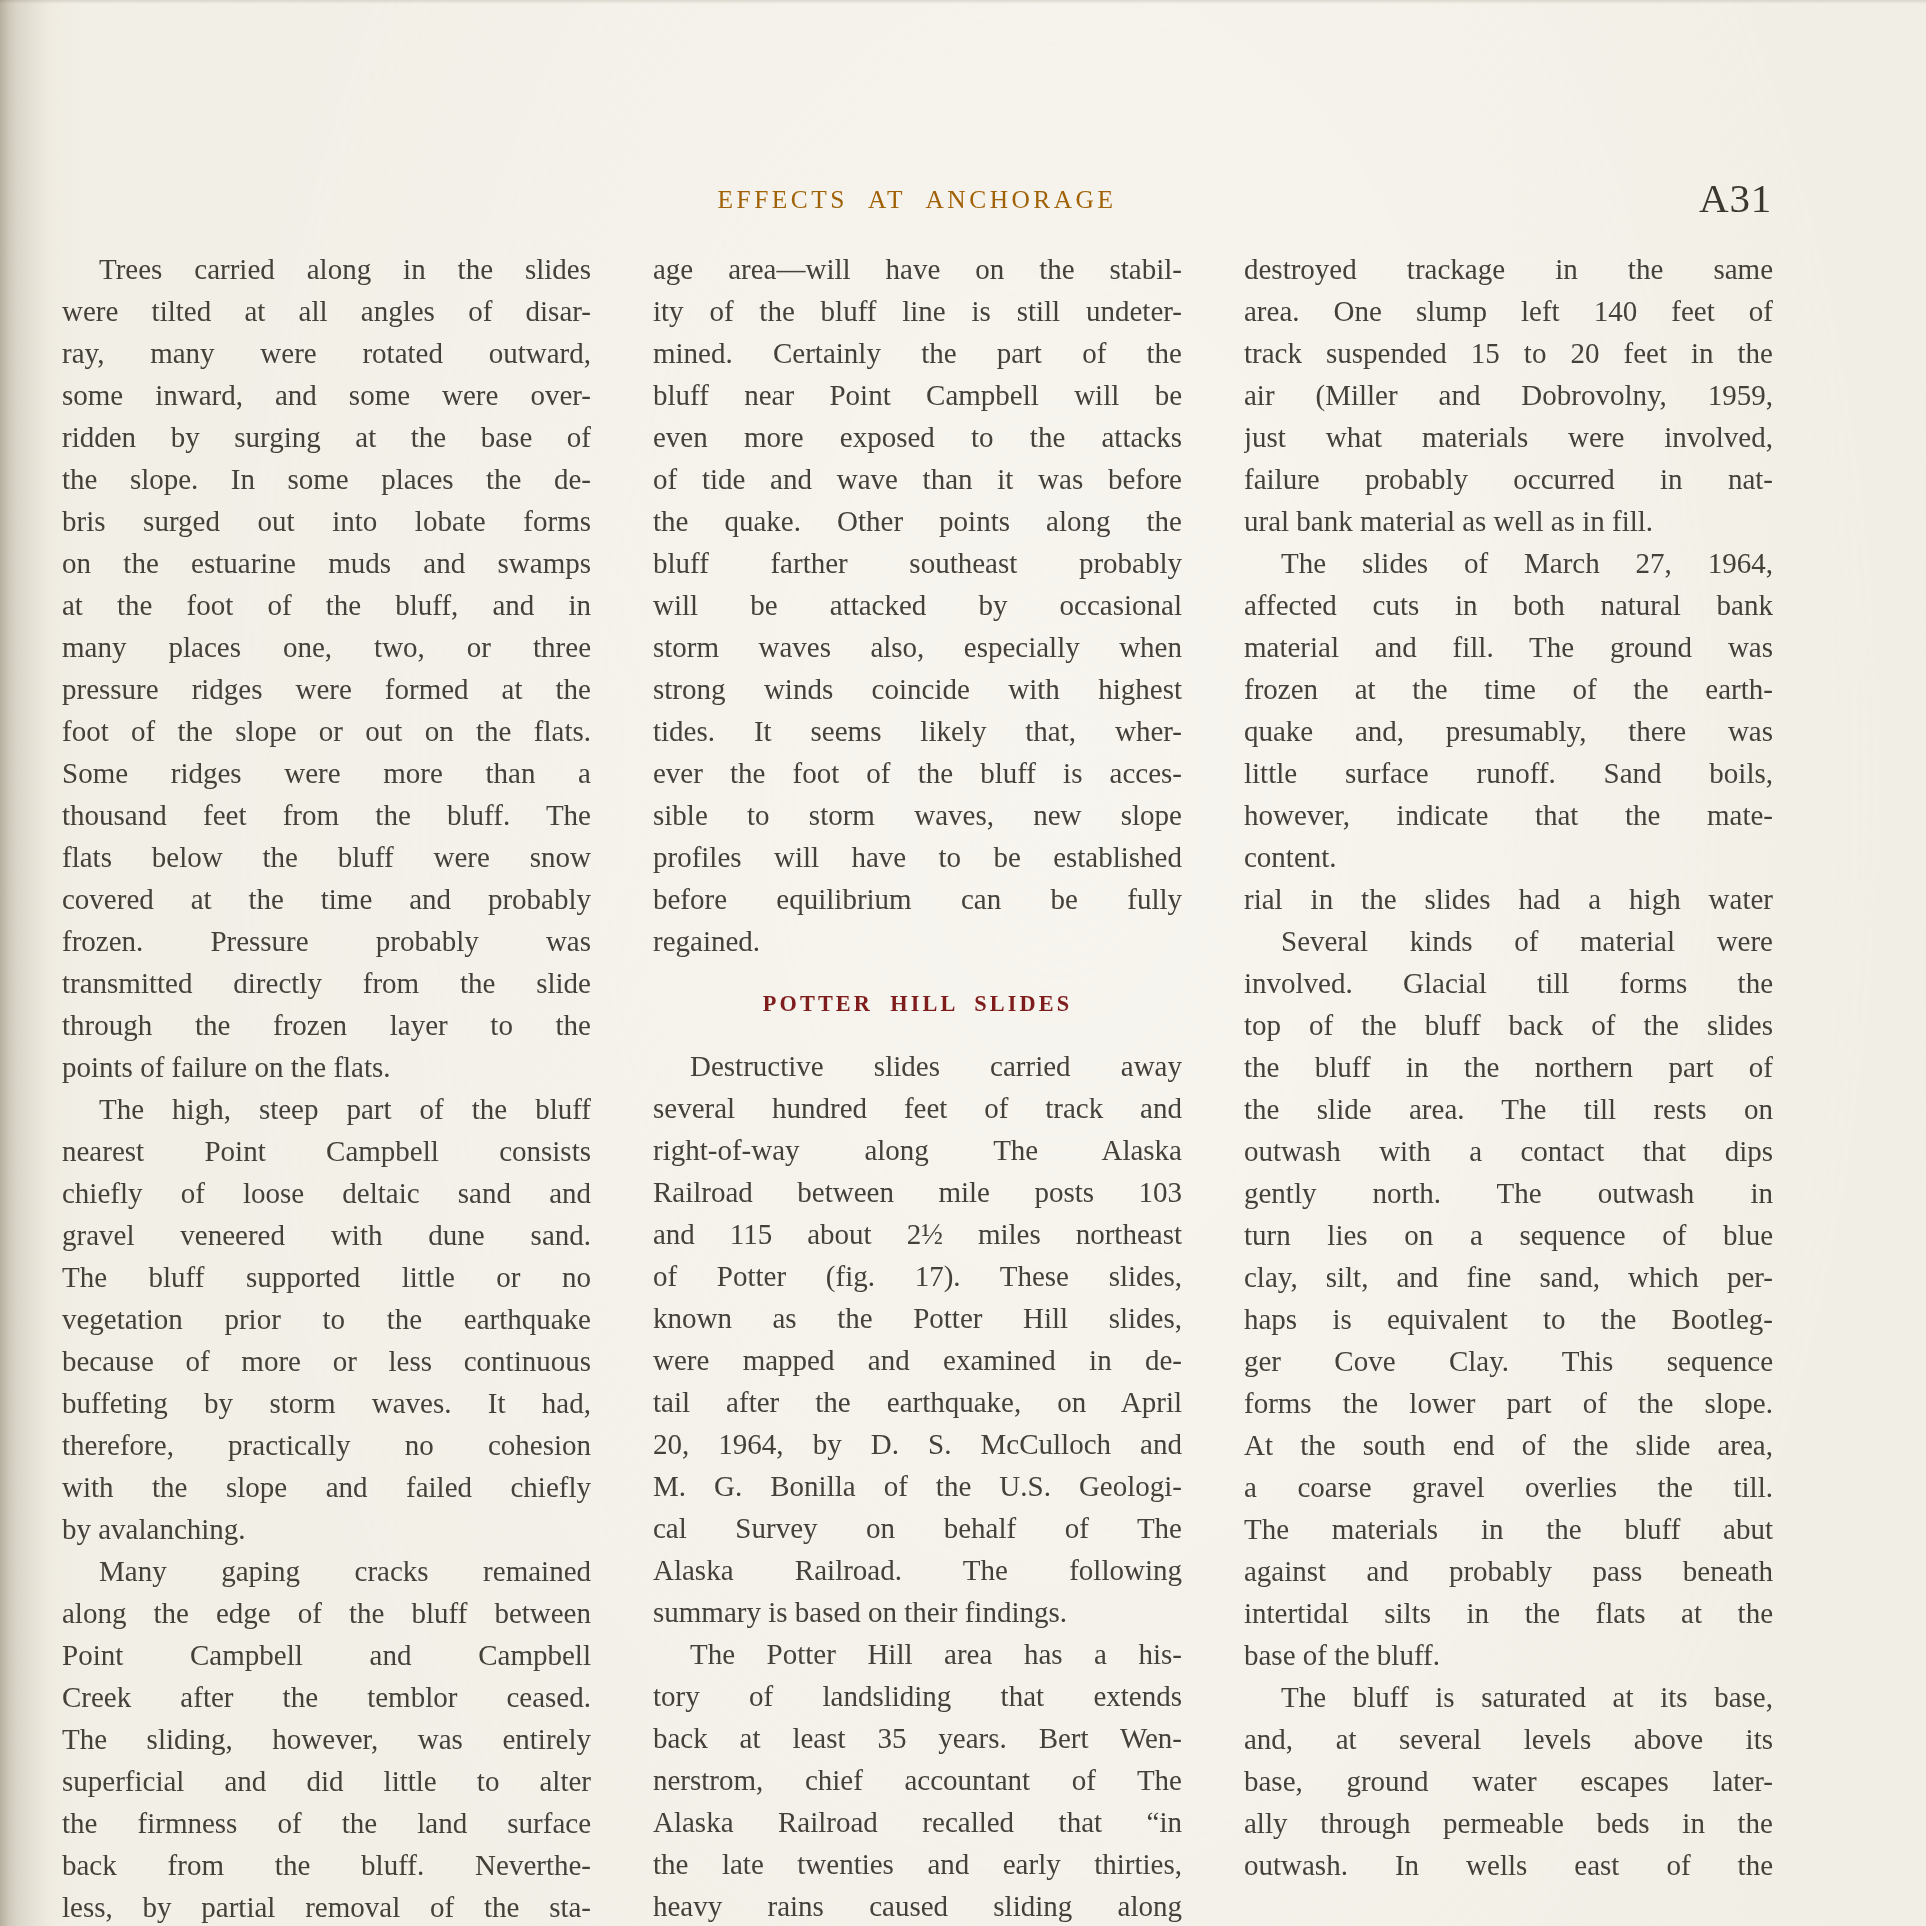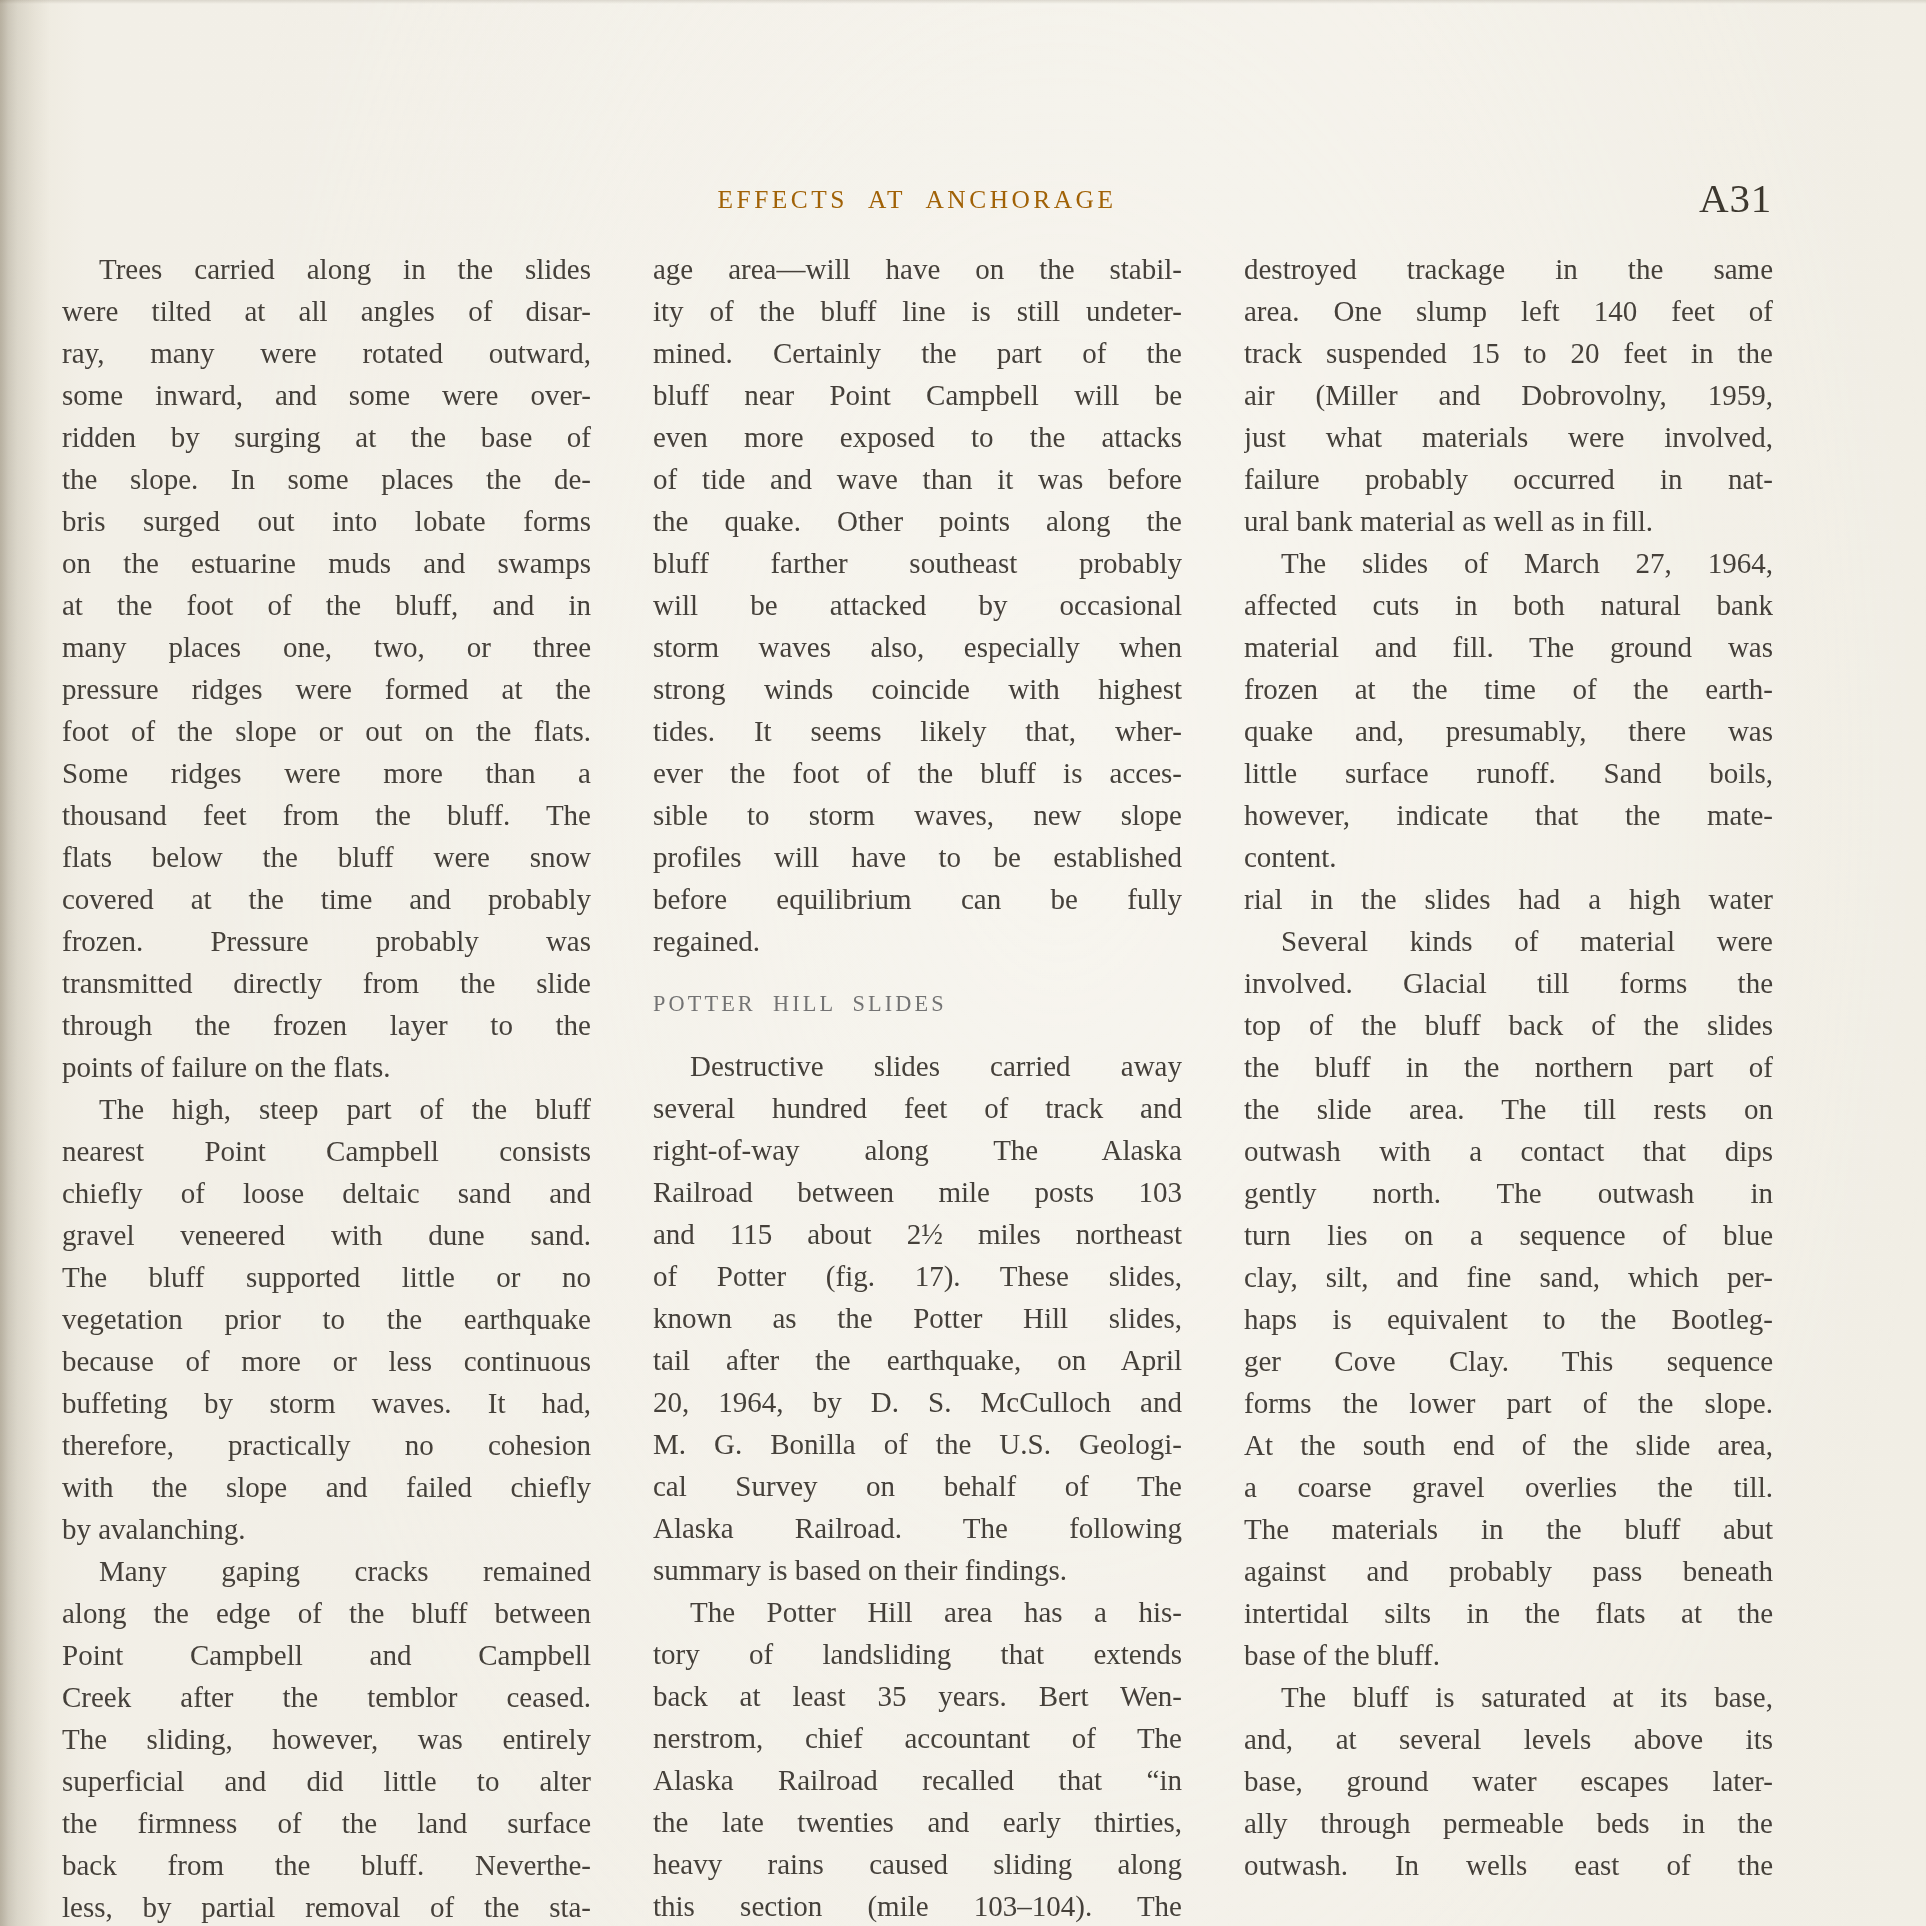--- a/index.html
+++ b/index.html
@@ -55,26 +55,26 @@
     font-size: 29px;
     text-align: justify;
     text-align-last: justify;
     overflow: hidden;
   }
   .line.indent { padding-left: 37px; }
   .line.endline { text-align-last: left; }
   .sec-heading {
     height: 83px;
     line-height: 83px;
-    text-align: left;
-    font-weight: normal;
+    text-align: center;
+    font-weight: bold;
     font-size: 22.3px;
     letter-spacing: 3.1px;
     word-spacing: 8.5px;
-    color: #737373;
+    color: #7f1d1d;
     overflow: hidden;
   }
 </style>
 </head>
 <body>
 
 <div class="scan-edge-left"></div>
 <div class="scan-edge-top"></div>
 
 <div class="page-header">
@@ -154,20 +154,21 @@
       </div>
       <div class="sec-heading">POTTER HILL SLIDES</div>
       <div class="para">
         <div class="line indent">Destructive slides carried away</div>
         <div class="line">several hundred feet of track and</div>
         <div class="line">right-of-way along The Alaska</div>
         <div class="line">Railroad between mile posts 103</div>
         <div class="line">and 115 about 2½ miles northeast</div>
         <div class="line">of Potter (fig. 17).  These slides,</div>
         <div class="line">known as the Potter Hill slides,</div>
+        <div class="line">were mapped and examined in de-</div>
         <div class="line">tail after the earthquake, on April</div>
         <div class="line">20, 1964, by D. S. McCulloch and</div>
         <div class="line">M. G. Bonilla of the U.S. Geologi-</div>
         <div class="line">cal Survey on behalf of The</div>
         <div class="line">Alaska Railroad.  The following</div>
         <div class="line endline">summary is based on their findings.</div>
       </div>
       <div class="para">
         <div class="line indent">The Potter Hill area has a his-</div>
         <div class="line">tory of landsliding that extends</div>

